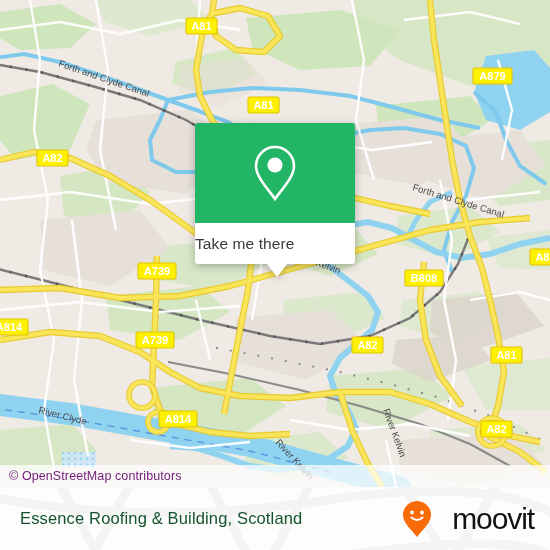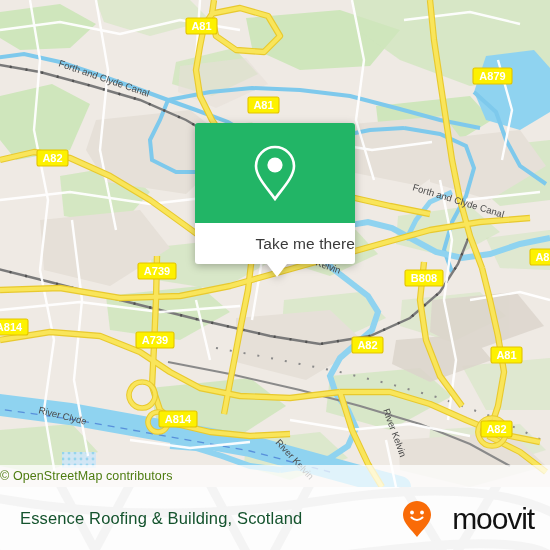--- a/index.html
+++ b/index.html
@@ -8,40 +8,40 @@
 
   
   #map-viewport{position:absolute;left:0;top:0;width:550px;height:487px;overflow:hidden;background:#efeae4;}
   #map-svg{position:absolute;left:0;top:0;}
 
   
   #attribution{
     position:absolute;left:0;top:465px;width:550px;height:22px;
     background:rgba(255,255,255,0.72);
     display:flex;align-items:center;
-    font-size:12.5px;color:#4d7c0f;letter-spacing:.1px;
-    box-sizing:border-box;
+    font-size:12.5px;color:#701a75;letter-spacing:.1px;
+    padding-left:9px;box-sizing:border-box;
     z-index:30;
   }
 
   
   #callout{
     position:absolute;left:195px;top:123px;width:160px;
     z-index:40;
     filter:drop-shadow(0 2px 4px rgba(0,0,0,0.28));
   }
   #callout-head{
     height:100px;background:#22b566;
     border-radius:3px 3px 0 0;
     display:flex;align-items:center;justify-content:center;
   }
   #callout-foot{
     height:41px;background:#ffffff;
     border-radius:0 0 3px 3px;
-    display:flex;align-items:center;justify-content:flex-end;
+    display:flex;align-items:center;justify-content:flex-start;
     position:relative;
   }
   #callout-label{font-size:15.5px;color:#3a3a3a;letter-spacing:.1px;}
   #callout-tail{
     position:absolute;left:72px;top:41px;width:0;height:0;
     border-left:10px solid transparent;border-right:10px solid transparent;
     border-top:13px solid #ffffff;
   }
 
   

